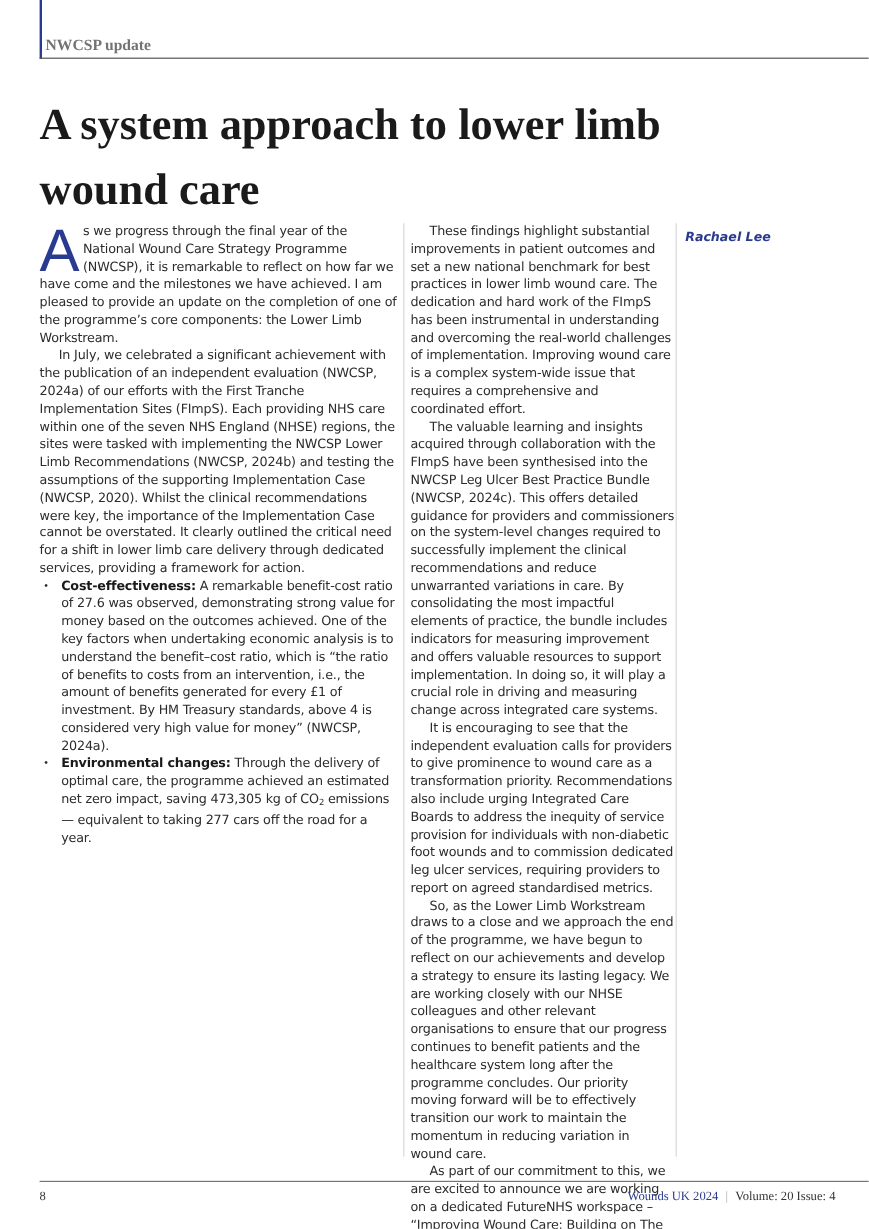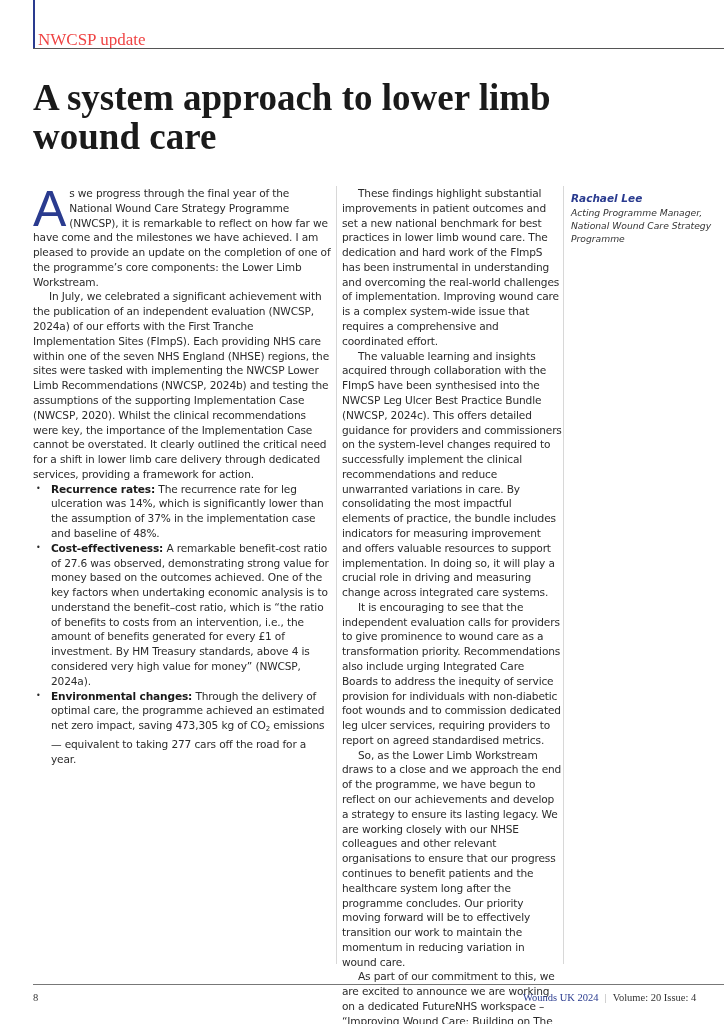--- a/index.html
+++ b/index.html
@@ -1,20 +1,20 @@
 <!DOCTYPE html>
 <html><head>
 <meta charset="utf-8">
 <style>
   html, body { margin:0; padding:0; background:#ffffff; }
   body { width:724px; height:1024px; position:relative; overflow:hidden; font-family:"DejaVu Sans", sans-serif; color:#2b2b2b; }
   .left-rule { position:absolute; left:33px; top:0; width:2px; height:49px; background:#2a3b8f; }
-  .section-label { position:absolute; left:38px; top:30px; font-family:"Liberation Serif", serif; font-weight:normal; font-size:17px; color:#ef4444; }
+  .section-label { position:absolute; left:38px; top:30px; font-family:"Liberation Serif", serif; font-weight:bold; font-size:13px; color:#737373; }
   .top-rule { position:absolute; left:33px; top:48px; width:691px; height:1px; background:#555; }
-  .title { position:absolute; left:33px; top:78px; width:600px; margin:0; font-family:"Liberation Serif", serif; font-weight:bold; font-size:37px; line-height:39px; color:#1a1a1a; }
+  .title { position:absolute; left:33px; top:78px; width:600px; margin:0; font-family:"Liberation Serif", serif; font-weight:bold; font-size:37px; line-height:54px; color:#1a1a1a; }
   .col { position:absolute; top:186px; font-size:10.6px; line-height:14.78px; letter-spacing:-0.15px; }
   .col1 { left:33px; width:298px; }
   .col2 { left:342px; width:220px; }
   .divider { position:absolute; width:1px; background:#d8d8d8; }
   .div1 { left:336px; top:186px; height:778px; }
   .div2 { left:563px; top:186px; height:778px; }
   p { margin:0; }
   p.indent { text-indent:16px; }
   .dropcap { float:left; font-family:"Liberation Sans", sans-serif; font-size:50px; line-height:40px; color:#2a3b8f; margin:2px 3px 0 0; padding-top:1px; }
   ul { margin:0; padding:0; list-style:none; }
@@ -40,40 +40,38 @@
 <div class="top-rule"></div>
 
 <h1 class="title">A system approach to lower limb wound care</h1>
 
 <div class="col col1">
   <p>
     <span class="dropcap">A</span><span>s we progress through the final year of the National Wound Care Strategy Programme (NWCSP), it is remarkable to reflect on how far we have come and the milestones we have achieved. I am pleased to provide an update on the completion of one of the programme’s core components: the Lower Limb Workstream.</span>
   </p>
   <p class="indent">In July, we celebrated a significant achievement with the publication of an independent evaluation (NWCSP, 2024a) of our efforts with the First Tranche Implementation Sites (FImpS). Each providing NHS care within one of the seven NHS England (NHSE) regions, the sites were tasked with implementing the NWCSP Lower Limb Recommendations (NWCSP, 2024b) and testing the assumptions of the supporting Implementation Case (NWCSP, 2020). Whilst the clinical recommendations were key, the importance of the Implementation Case cannot be overstated. It clearly outlined the critical need for a shift in lower limb care delivery through dedicated services, providing a framework for action.</p>
   <ul>
-    <li><span class="bold">Recurrence rates:</span><span> The recurrence rate for leg ulceration was 14%, which is significantly lower than the assumption of 37% in the implementation case and baseline of 48%.</span></li>
     <li><span class="bold">Cost-effectiveness:</span><span> A remarkable benefit-cost ratio of 27.6 was observed, demonstrating strong value for money based on the outcomes achieved. One of the key factors when undertaking economic analysis is to understand the benefit–cost ratio, which is “the ratio of benefits to costs from an intervention, i.e., the amount of benefits generated for every £1 of investment. By HM Treasury standards, above 4 is considered very high value for money” (NWCSP, 2024a).</span></li>
     <li><span class="bold">Environmental changes:</span><span> Through the delivery of optimal care, the programme achieved an estimated net zero impact, saving 473,305 kg of CO</span><sub>2</sub><span> emissions — equivalent to taking 277 cars off the road for a year.</span></li>
   </ul>
 </div>
 
 <div class="divider div1"></div>
 
 <div class="col col2">
   <p class="indent">These findings highlight substantial improvements in patient outcomes and set a new national benchmark for best practices in lower limb wound care. The dedication and hard work of the FImpS has been instrumental in understanding and overcoming the real-world challenges of implementation. Improving wound care is a complex system-wide issue that requires a comprehensive and coordinated effort.</p>
   <p class="indent">The valuable learning and insights acquired through collaboration with the FImpS have been synthesised into the NWCSP Leg Ulcer Best Practice Bundle (NWCSP, 2024c). This offers detailed guidance for providers and commissioners on the system-level changes required to successfully implement the clinical recommendations and reduce unwarranted variations in care. By consolidating the most impactful elements of practice, the bundle includes indicators for measuring improvement and offers valuable resources to support implementation. In doing so, it will play a crucial role in driving and measuring change across integrated care systems.</p>
   <p class="indent">It is encouraging to see that the independent evaluation calls for providers to give prominence to wound care as a transformation priority. Recommendations also include urging Integrated Care Boards to address the inequity of service provision for individuals with non-diabetic foot wounds and to commission dedicated leg ulcer services, requiring providers to report on agreed standardised metrics.</p>
   <p class="indent">So, as the Lower Limb Workstream draws to a close and we approach the end of the programme, we have begun to reflect on our achievements and develop a strategy to ensure its lasting legacy. We are working closely with our NHSE colleagues and other relevant organisations to ensure that our progress continues to benefit patients and the healthcare system long after the programme concludes. Our priority moving forward will be to effectively transition our work to maintain the momentum in reducing variation in wound care.</p>
   <p class="indent">As part of our commitment to this, we are excited to announce we are working on a dedicated FutureNHS workspace – “Improving Wound Care: Building on The National Wound Care Strategy” (FutureNHS, 2024). This will provide an interactive platform for clinicians and stakeholders to access resources, share</p>
 </div>
 
 <div class="divider div2"></div>
 
 <div class="author">
   <div class="author-name">Rachael Lee</div>
-  <div class="author-role">Acting Programme Manager, National Wound Care Strategy Programme</div>
 </div>
 
 <div class="bottom-rule"></div>
 <div class="page-no">8</div>
 <div class="footer-right">
   <span class="journal">Wounds UK 2024</span><span class="sep">|</span><span class="vol">Volume: 20 Issue: 4</span>
 </div>
 
 </body></html>

